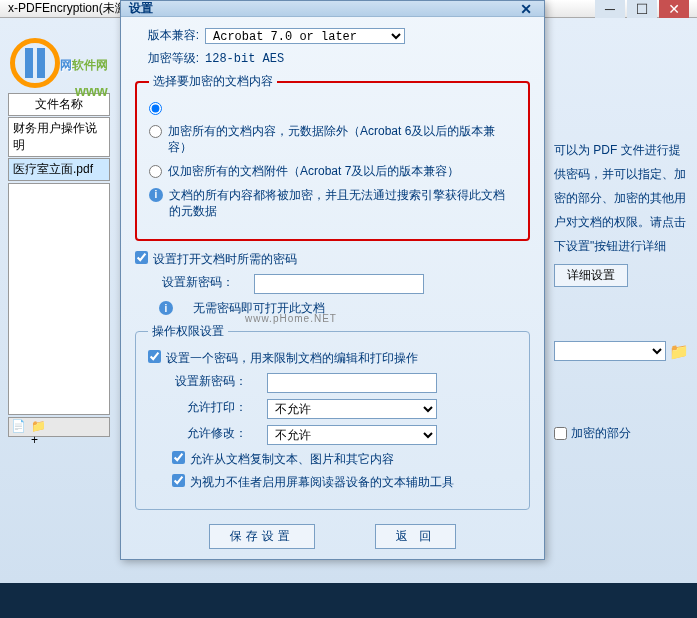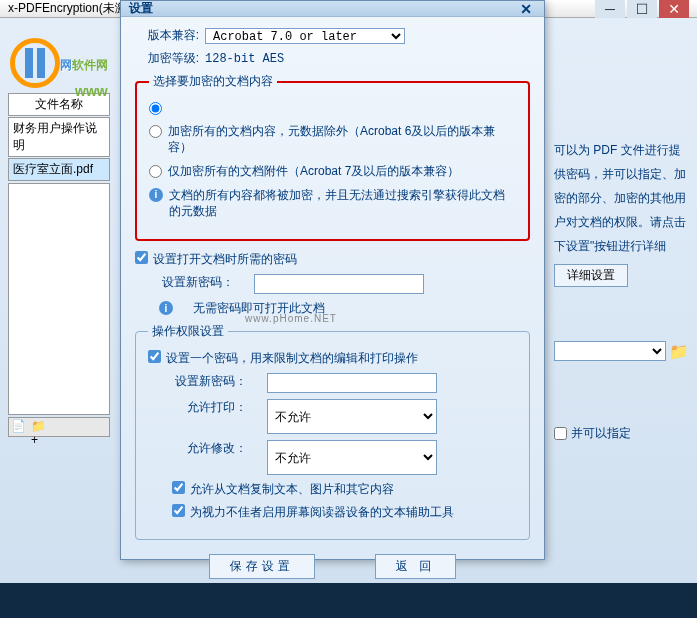--- a/index.html
+++ b/index.html
@@ -50,21 +50,21 @@
 fieldset legend { color: #003a7a; padding: 0 4px; }
 .radio-row { display: flex; align-items: flex-start; margin-bottom: 8px; gap: 6px; color: #003a7a; line-height: 16px; }
 .radio-row input { margin-top: 2px; }
 .info-icon { width: 14px; height: 14px; border-radius: 50%; background: #4a90d9; color: #fff; display: inline-flex; align-items: center; justify-content: center; font-size: 10px; font-weight: bold; flex-shrink: 0; margin-top: 1px; }
 
 .cb-row { display: flex; align-items: flex-start; gap: 5px; color: #003a7a; margin-bottom: 6px; }
 .cb-row input[type=checkbox] { accent-color: #4a90d9; }
 .inset-row { margin-left: 24px; display: flex; align-items: flex-start; gap: 20px; color: #003a7a; margin-bottom: 6px; }
 .inset-row .lbl { width: 75px; text-align: right; }
 .pwd { width: 170px; height: 20px; background: #fff; border: 1px solid #7a9fc4; }
-.perm-combo { width: 170px; height: 35px; background: #fff; border: 1px solid #7a9fc4; padding: 0 3px; }
+.perm-combo { width: 170px; height: 20px; background: #fff; border: 1px solid #7a9fc4; padding: 0 3px; }
 
 .watermark-center { position: absolute; left: 245px; top: 294px; color: #888; font-size: 10px; z-index: 6; font-family: Arial; letter-spacing: 1px; margin-top: 19px;}
 
 .dialog-buttons { display: flex; justify-content: center; gap: 60px; margin-top: 14px; }
 .dlg-btn { padding: 3px 20px; background: #eef4fb; border: 1px solid #7a9fc4; color: #003a7a; letter-spacing: 4px; }
 
 .taskbar { position: absolute; bottom: 0; left: 0; right: 0; height: 35px; background: #102a44; }
 .chk { width: 13px; height: 13px; }
 </style>
 </head>
@@ -98,21 +98,21 @@
 
   <div class="right-floating">
     <div class="help-text">可以为 PDF 文件进行提供密码，并可以指定、加密的部分、加密的其他用户对文档的权限。请点击下设置"按钮进行详细</div>
     <button class="detail-btn">详细设置</button>
     <div class="output-row">
       <select class="output-select"></select>
       <span class="folder-icon">📁</span>
     </div>
     <div class="checkbox-row">
       <input type="checkbox" class="chk" style="">
-      <span>并可以指定</span>
+      <span>加密的部分</span>
     </div>
   </div>
 </div>
 
 <div class="dialog">
   <div class="dialog-titlebar">
     <span class="dialog-title">设置</span>
     <span class="dialog-close">✕</span>
   </div>
   <div class="dialog-body">

